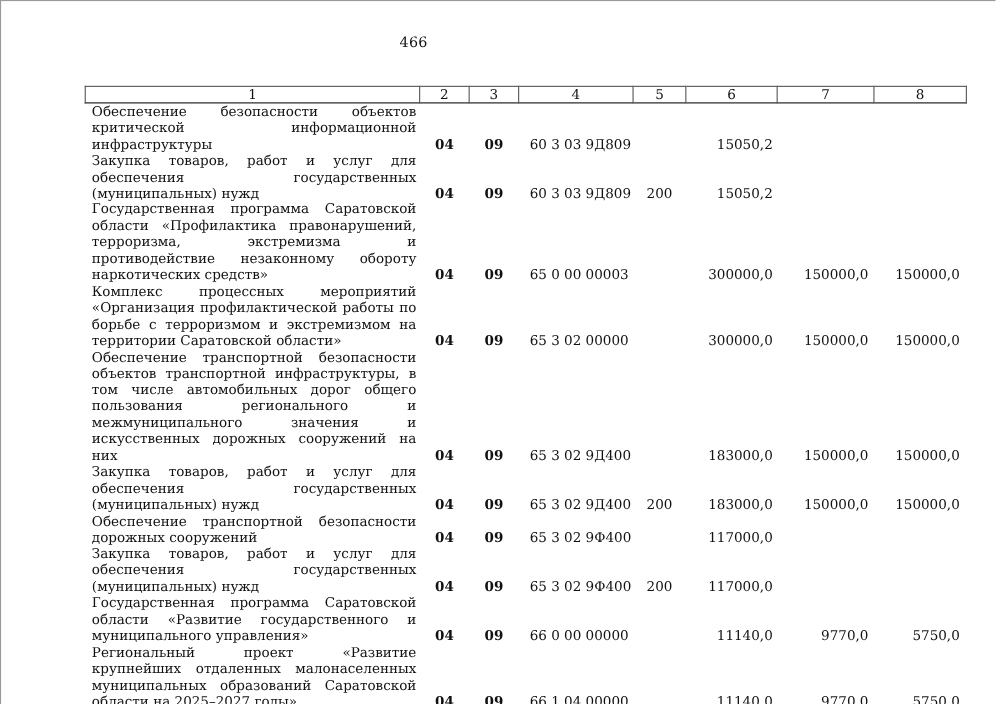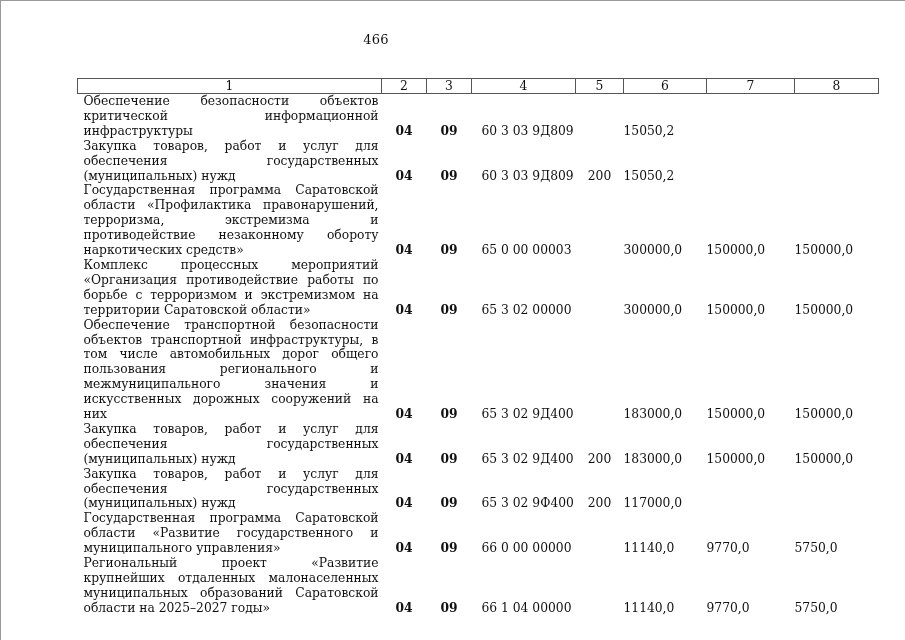--- a/index.html
+++ b/index.html
@@ -36,21 +36,21 @@
   }
   tbody td { padding: 0; vertical-align: bottom; }
   td.name {
     text-align: justify; text-align-last: left;
     padding-left: 6px; padding-right: 3px;
     hyphens: manual;
   }
   td.sec, td.sub { text-align: center; font-weight: bold; }
   td.csr { text-align: left; padding-left: 10px; white-space: nowrap; }
   td.vr { text-align: center; }
-  td.num { text-align: left; padding-right: 5px; white-space: nowrap; }
+  td.num { text-align: right; padding-right: 5px; white-space: nowrap; }
   td.n6 { padding-right: 4px; }
   td.n8 { padding-right: 6px; }
   tr.r td { padding-bottom: 0; }
 </style>
 </head>
 <body>
 
 <div class="page-number">466</div>
 
 <table class="budget">
@@ -104,21 +104,21 @@
     <td class="sec">04</td>
     <td class="sub">09</td>
     <td class="csr">65 0 00 00003</td>
     <td class="vr"></td>
     <td class="num n6">300000,0</td>
     <td class="num">150000,0</td>
     <td class="num n8">150000,0</td>
   </tr>
 
   <tr class="r">
-    <td class="name">Комплекс процессных мероприятий «Организация противодействие работы по борьбе с терроризмом и экстремизмом на территории Саратовской обла­сти»</td>
+    <td class="name">Комплекс процессных мероприятий «Организация профилактической работы по борьбе с терроризмом и экстремизмом на территории Саратовской обла­сти»</td>
     <td class="sec">04</td>
     <td class="sub">09</td>
     <td class="csr">65 3 02 00000</td>
     <td class="vr"></td>
     <td class="num n6">300000,0</td>
     <td class="num">150000,0</td>
     <td class="num n8">150000,0</td>
   </tr>
 
   <tr class="r">
@@ -136,20 +136,30 @@
     <td class="name">Закупка товаров, работ и услуг для обеспечения государственных (муниципальных) нужд</td>
     <td class="sec">04</td>
     <td class="sub">09</td>
     <td class="csr">65 3 02 9Д400</td>
     <td class="vr">200</td>
     <td class="num n6">183000,0</td>
     <td class="num">150000,0</td>
     <td class="num n8">150000,0</td>
   </tr>
 
+  <tr class="r">
+    <td class="name">Обеспечение транспортной безопасности дорожных сооружений</td>
+    <td class="sec">04</td>
+    <td class="sub">09</td>
+    <td class="csr">65 3 02 9Ф400</td>
+    <td class="vr"></td>
+    <td class="num n6">117000,0</td>
+    <td class="num"></td>
+    <td class="num n8"></td>
+  </tr>
 
   <tr class="r">
     <td class="name">Закупка товаров, работ и услуг для обеспечения государственных (муниципальных) нужд</td>
     <td class="sec">04</td>
     <td class="sub">09</td>
     <td class="csr">65 3 02 9Ф400</td>
     <td class="vr">200</td>
     <td class="num n6">117000,0</td>
     <td class="num"></td>
     <td class="num n8"></td>

